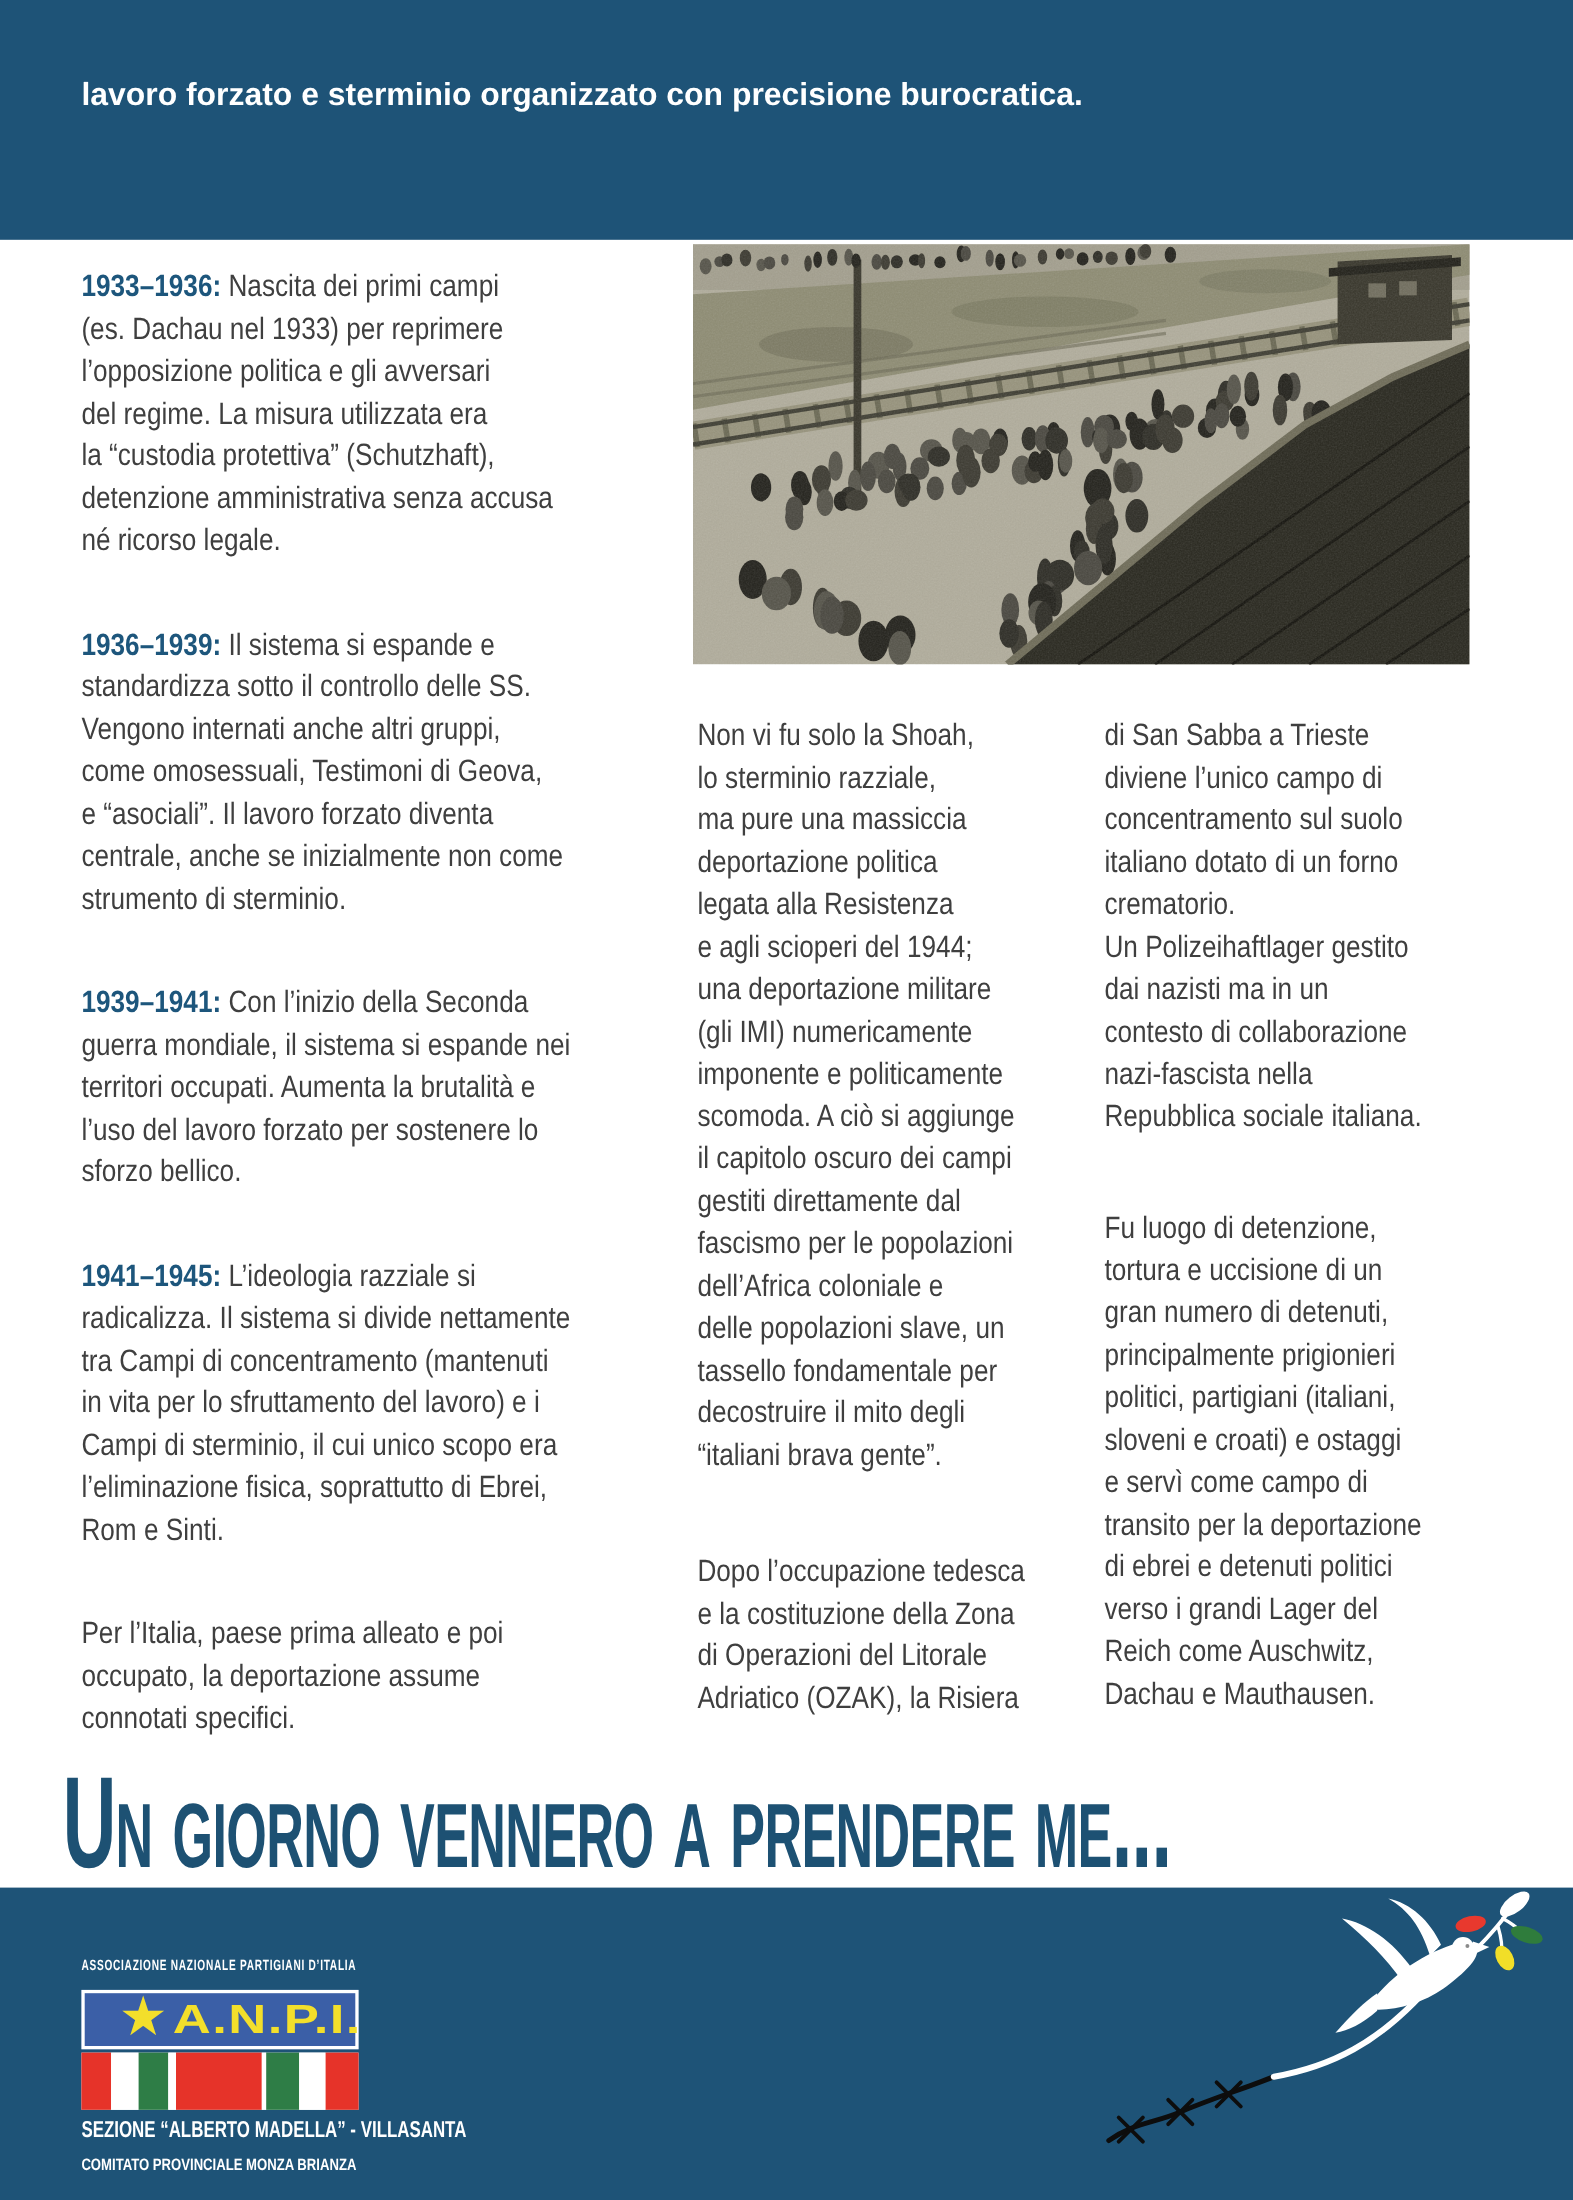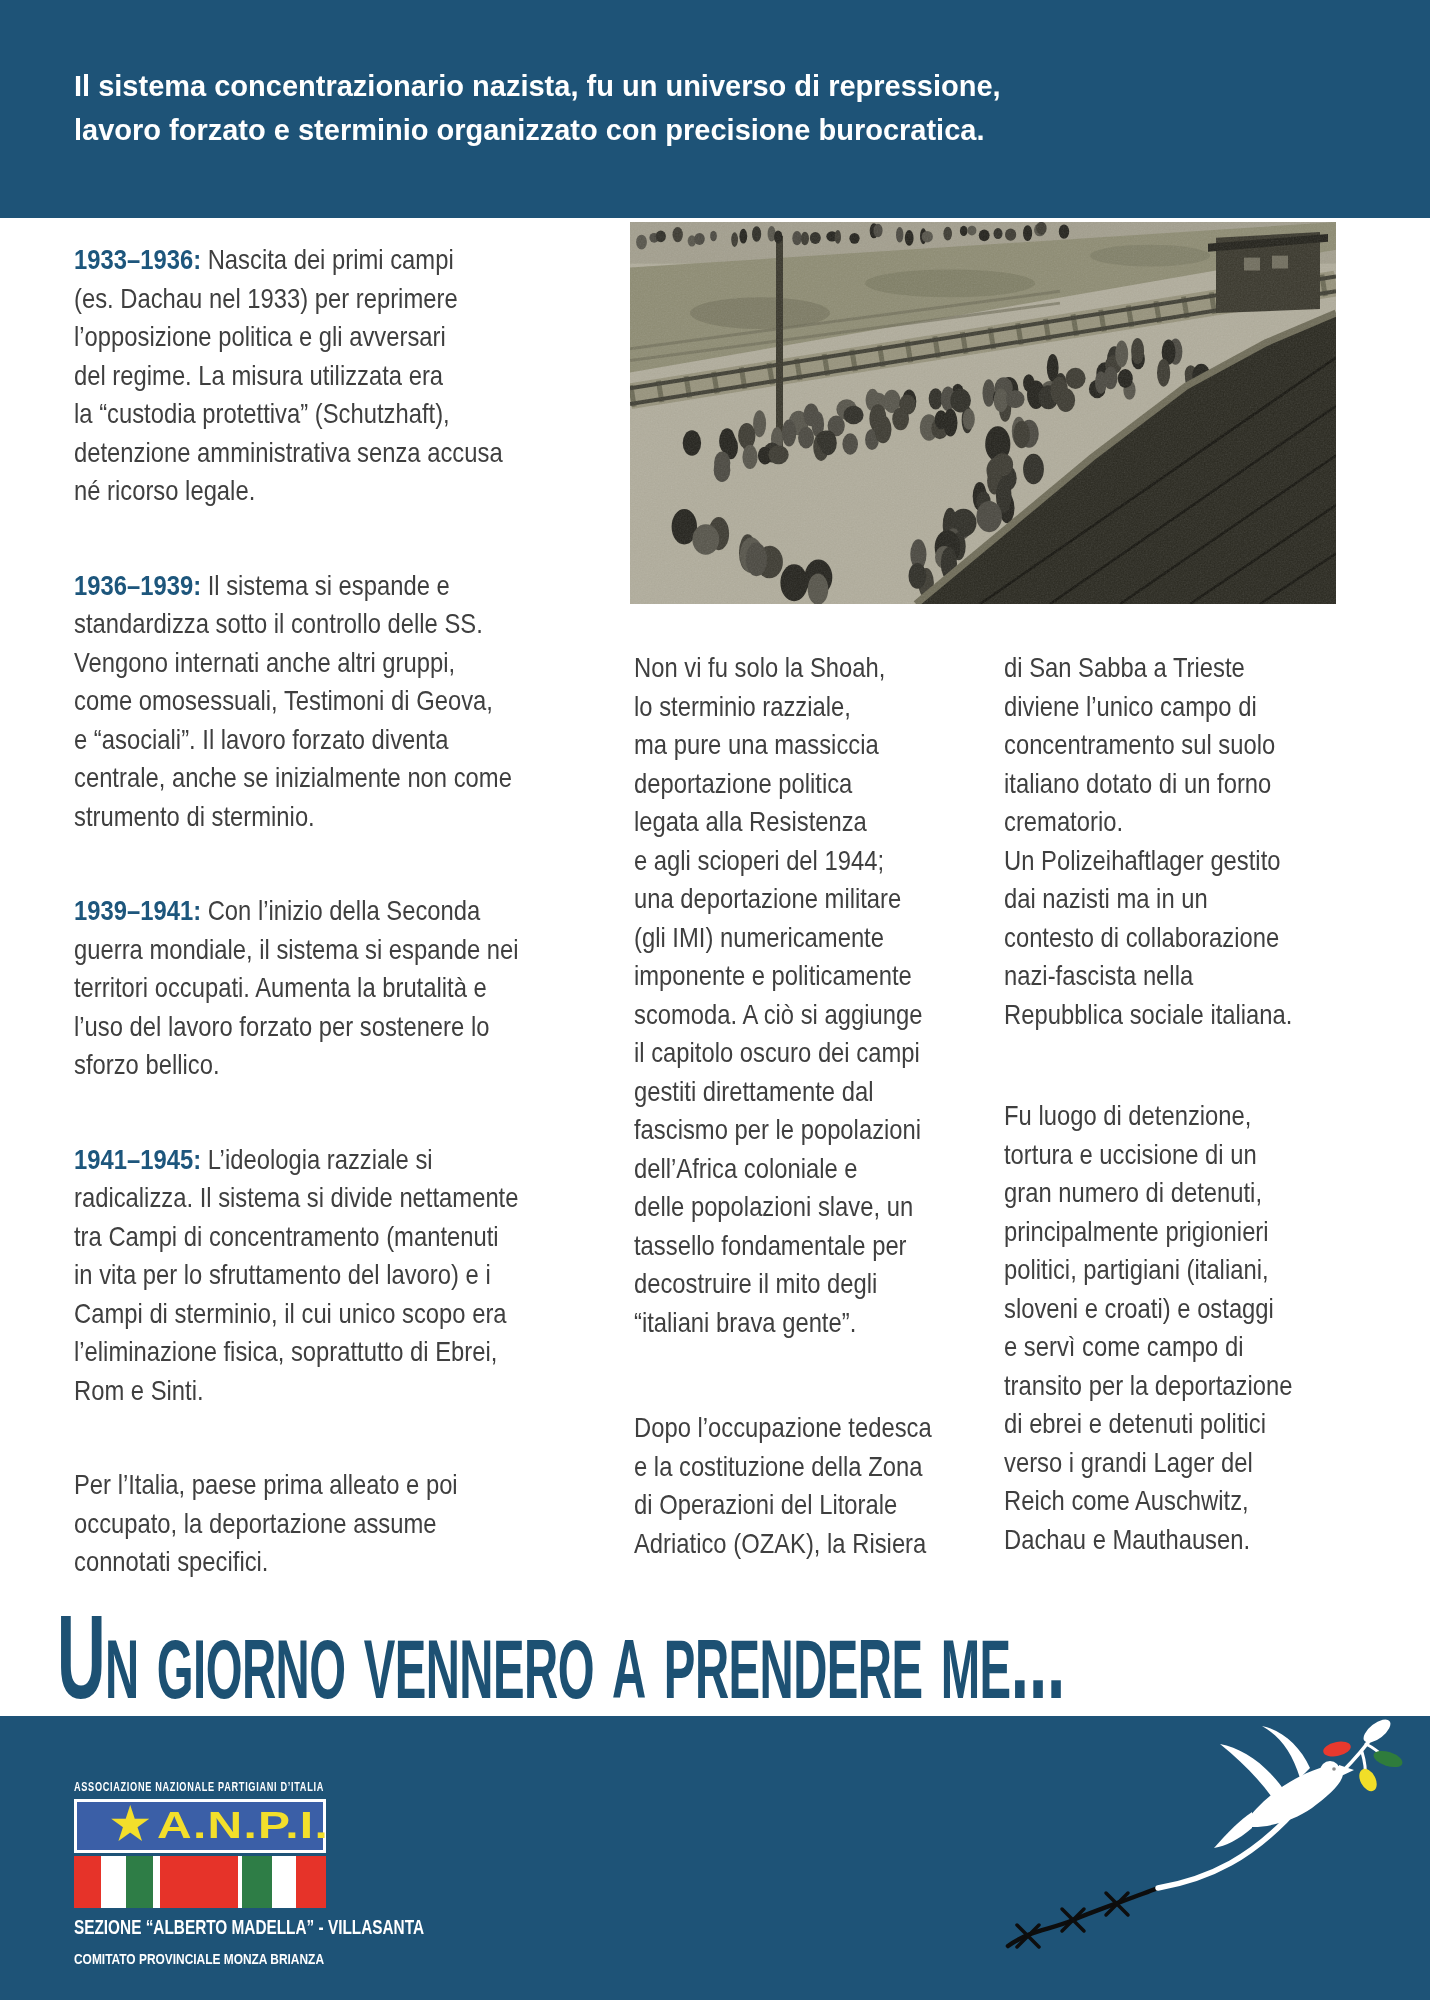--- a/index.html
+++ b/index.html
@@ -24,39 +24,38 @@
   .date{color:var(--date-blue);font-weight:bold;}
   .col-left{left:74px;top:241px;}
   .col-mid{left:634px;top:649px;}
   .col-right{left:1004px;top:649px;}
   .title{position:absolute;left:57px;top:1598px;margin:0;color:var(--title-blue);
          font-size:118px;font-weight:bold;line-height:1;white-space:nowrap;}
   .title-inner{display:inline-block;font-variant:small-caps;letter-spacing:-1px;transform-origin:left center;}
   .band-bottom{top:1716px;height:284px;}
   .anpi{position:absolute;left:74px;top:63px;width:252px;color:#ffffff;font-weight:bold;}
   .anpi-line span{display:inline-block;white-space:nowrap;transform-origin:left center;}
-  .anpi-assoc{font-size:13.5px;letter-spacing:1px;height:18px;margin-bottom:2px;}
+  .anpi-assoc{font-size:13.5px;letter-spacing:1px;height:18px;margin-bottom:12px;}
   .anpi-box{width:252px;height:54px;background:var(--anpi-box-blue);border:3px solid #ffffff;
             box-sizing:border-box;display:flex;align-items:center;justify-content:center;gap:7px;}
   .anpi-star{color:var(--anpi-yellow);font-size:44px;line-height:1;margin-top:-5px;}
   .anpi-acronym{color:var(--anpi-yellow);font-size:37px;letter-spacing:1px;display:inline-block;transform-origin:left center;}
   .anpi-ribbon{display:flex;height:52px;width:252px;margin-top:3px;background:#ffffff;}
   .anpi-ribbon div{height:100%;}
   .anpi-sezione{font-size:21px;margin-top:7px;height:17px;}
   .anpi-comitato{font-size:15px;margin-top:18px;height:17px;}
   .dove-art{position:absolute;left:990px;top:0;width:440px;height:284px;}
 </style>
 </head>
 <body style="--band-blue: #1e5377; --title-blue: #1d5173; --date-blue: #1d567c; --text-gray: #3f3f3f; --anpi-box-blue: #3b5fa7; --anpi-yellow: #f3df2b; --flag-red: #e63329; --flag-green: #2e7d46; --leaf-red: #e8392e; --leaf-green: #2f7c3c; --leaf-yellow: #f1de28;">
 
 <div>
 
   <header class="band band-top">
     <div class="band-text">
-        <div>Il sistema concentrazionario nazista, fu un universo di repressione,</div>
         <div>lavoro forzato e sterminio organizzato con precisione burocratica.</div>
       </div>
   </header>
 
   <div class="photo">
     <svg viewBox="0 0 706 386" preserveAspectRatio="none">
       <defs>
         <filter id="grain" x="0" y="0" width="100%" height="100%">
           <feTurbulence type="fractalNoise" baseFrequency="0.7" numOctaves="2" stitchTiles="stitch"></feTurbulence>
           <feColorMatrix type="saturate" values="0"></feColorMatrix>

